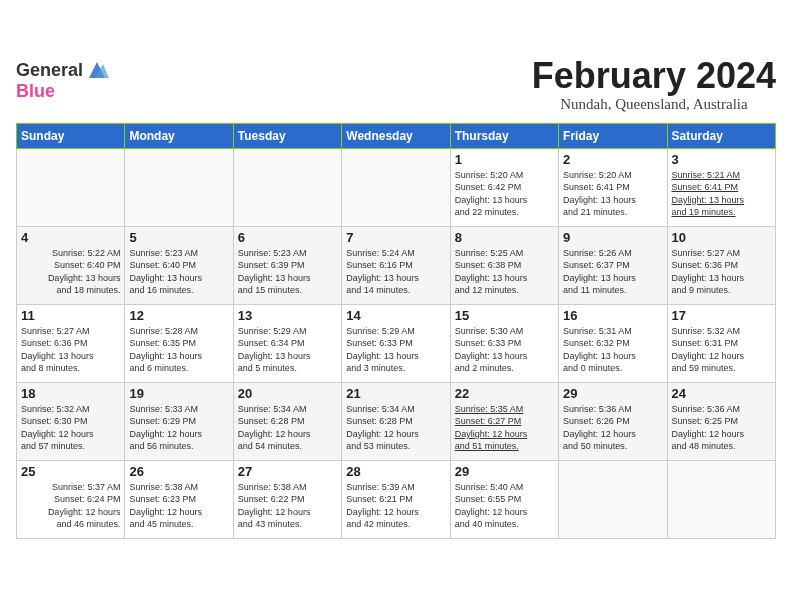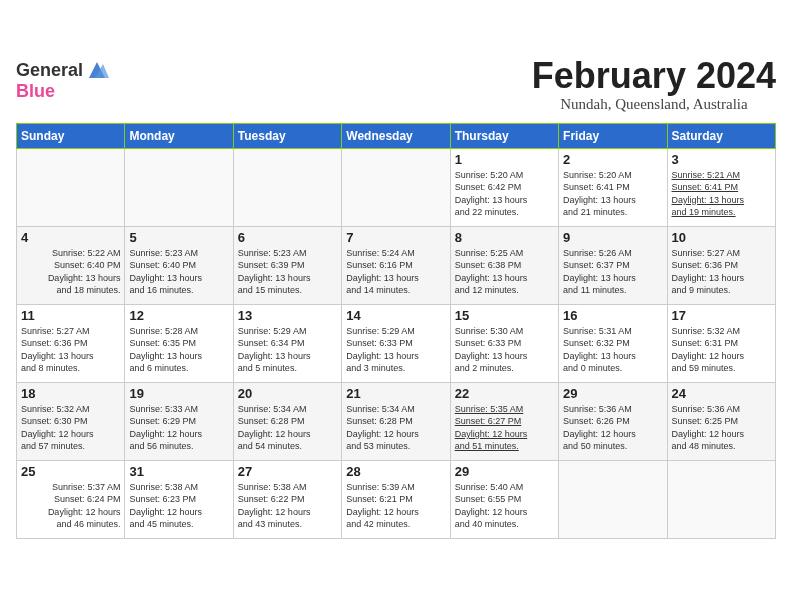--- a/index.html
+++ b/index.html
@@ -316,21 +316,21 @@
         </tr>
         <tr>
           <td>
             <span class="day-num">25</span>
             <div class="day-info" style="white-space: pre-line; text-align: right;">Sunrise: 5:37 AM
 Sunset: 6:24 PM
 Daylight: 12 hours
 and 46 minutes.</div>
           </td>
           <td>
-            <span class="day-num">31</span>
+            <span class="day-num">26</span>
             <div class="day-info" style="white-space: pre-line;">Sunrise: 5:38 AM
 Sunset: 6:23 PM
 Daylight: 12 hours
 and 45 minutes.</div>
           </td>
           <td>
             <span class="day-num">27</span>
             <div class="day-info" style="white-space: pre-line;">Sunrise: 5:38 AM
 Sunset: 6:22 PM
 Daylight: 12 hours

